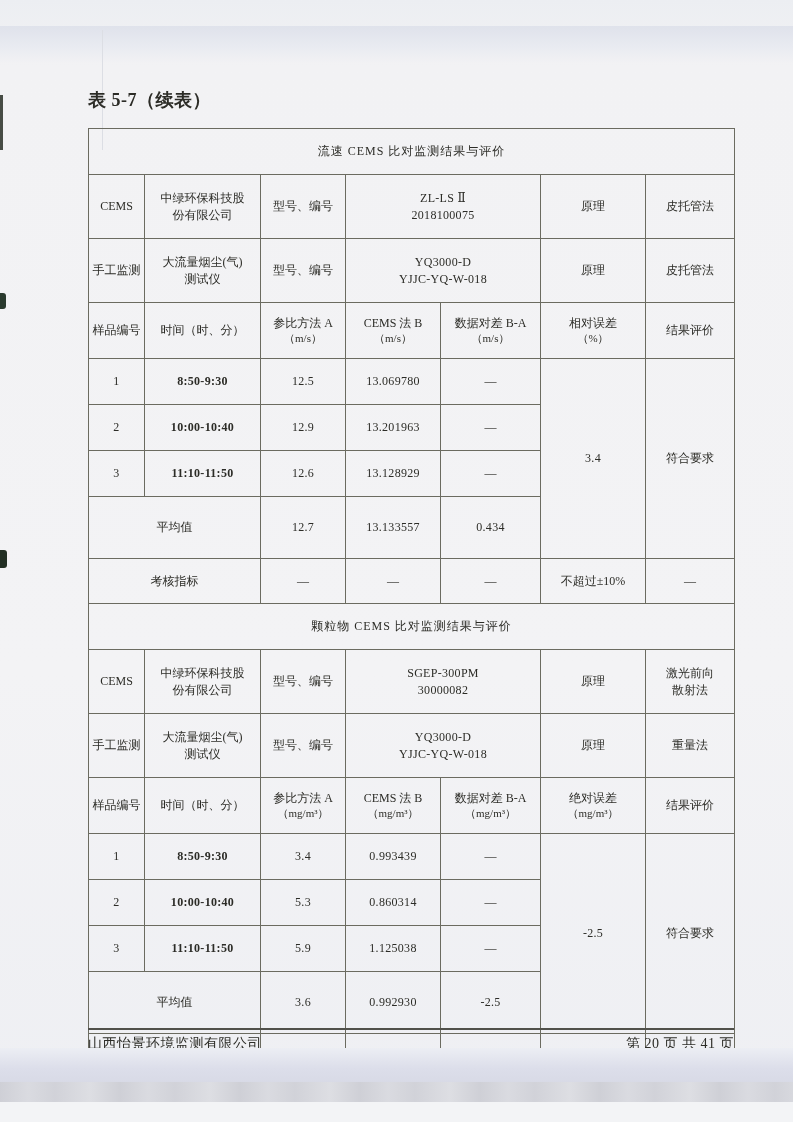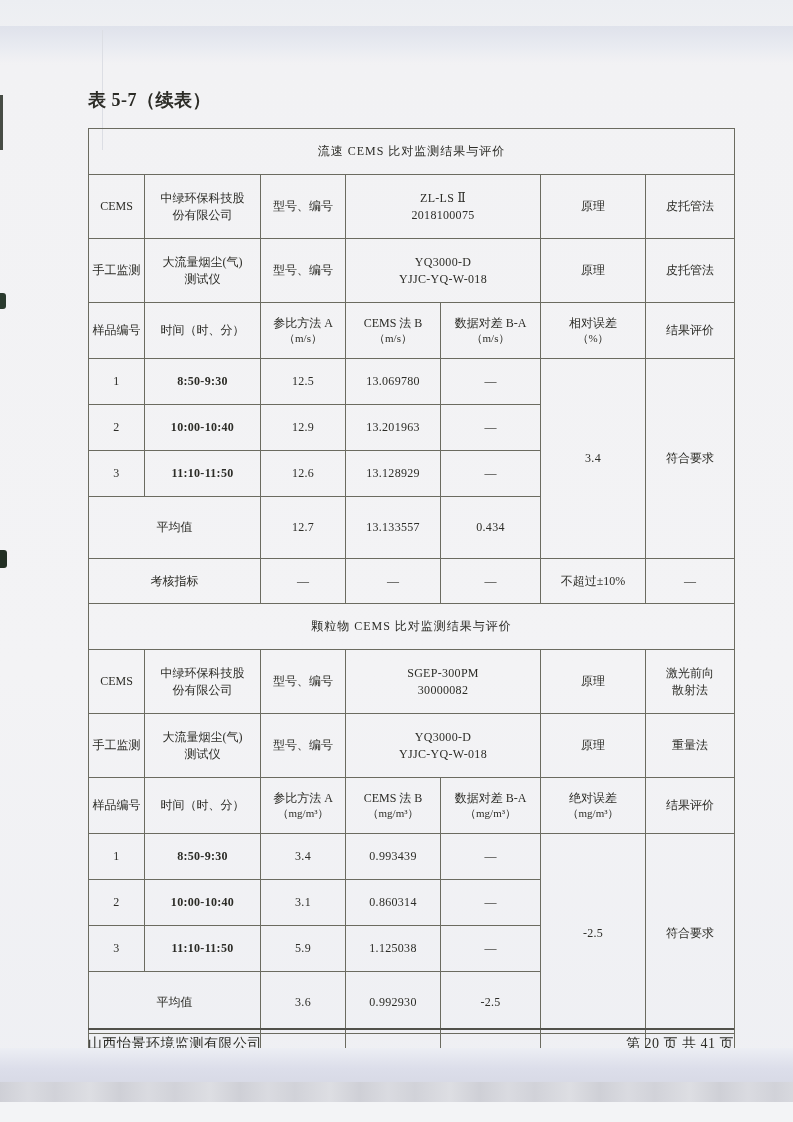--- a/index.html
+++ b/index.html
@@ -258,21 +258,21 @@
         <td class="num bold">8:50-9:30</td>
         <td class="num">3.4</td>
         <td class="num">0.993439</td>
         <td>—</td>
         <td rowspan="4" class="num">-2.5</td>
         <td rowspan="4">符合要求</td>
       </tr>
       <tr class="r-data">
         <td class="num">2</td>
         <td class="num bold">10:00-10:40</td>
-        <td class="num">3.1</td>
+        <td class="num">5.3</td>
         <td class="num">0.860314</td>
         <td>—</td>
       </tr>
       <tr class="r-data">
         <td class="num">3</td>
         <td class="num bold">11:10-11:50</td>
         <td class="num">5.9</td>
         <td class="num">1.125038</td>
         <td>—</td>
       </tr>

